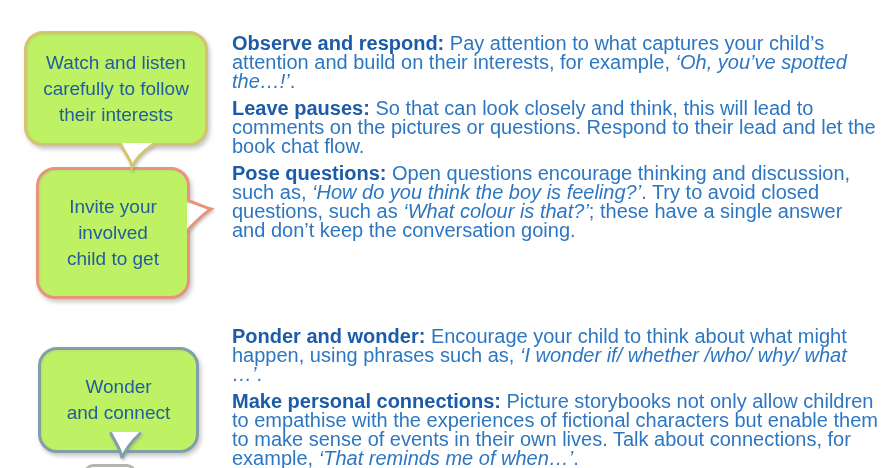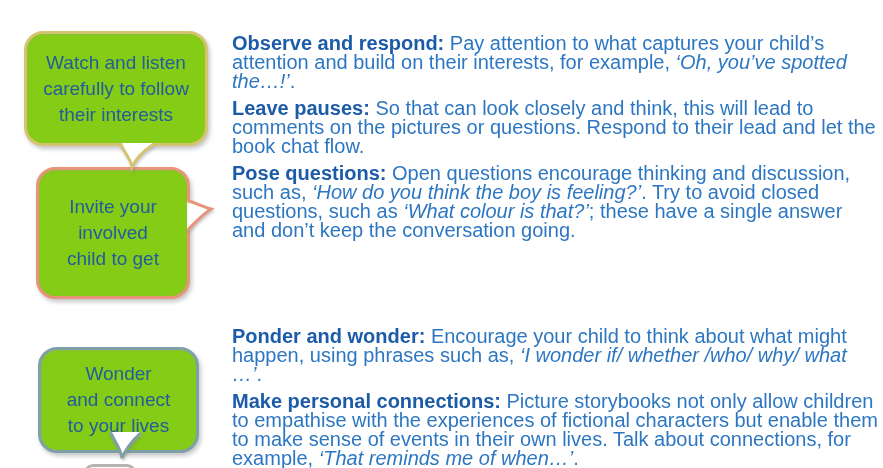--- a/index.html
+++ b/index.html
@@ -8,21 +8,21 @@
     width: 883px;
     height: 468px;
     background: #ffffff;
     overflow: hidden;
     font-family: "Liberation Sans", sans-serif;
   }
 
   
   .bubble {
     position: absolute;
-    background: #84cc16;
+    background: #bef264;
     border: 3px solid #999;
     border-radius: 19px;
     box-shadow: 2px 3px 4px rgba(130,130,130,0.45), inset 1px 1px 2px rgba(160,160,160,0.25);
     display: flex;
     flex-direction: column;
     justify-content: center;
     align-items: center;
     text-align: center;
     z-index: 1;
   }
@@ -93,21 +93,20 @@
     <div class="bubble-line">child to get</div>
   </div>
   <svg class="tail tail-2" width="26" height="40" viewBox="0 0 26 40">
     <rect x="0" y="5" width="3.4" height="30" fill="#ffffff"></rect>
     <path d="M1.5 6 C11 9 17 12 24 14 C16 19 9 27 1.5 34" fill="#ffffff" stroke-width="3" stroke-linecap="round" style="stroke: rgb(232, 148, 122);"></path>
   </svg>
 
   <div class="bubble bubble-3" style="border-color: rgb(127, 160, 167);">
     <div class="bubble-line">Wonder</div>
     <div class="bubble-line">and connect</div>
-    <div class="bubble-line">to your lives</div>
   </div>
   <svg class="tail tail-3" width="40" height="28" viewBox="0 0 40 28">
     <rect x="5" y="0" width="30" height="3.4" fill="#ffffff"></rect>
     <path d="M5 1.5 C9 10 15 17 16 26 C20 16 27 8 34 1.5" fill="#ffffff" stroke-width="3" stroke-linecap="round" style="stroke: rgb(127, 160, 167);"></path>
   </svg>
 
   <div class="cropped-bubble-edge"></div>
 
   <div class="tips-section section-1">
     <p class="tip-paragraph"><span class="seg-bold">Observe and respond:</span><span class="seg-regular"> Pay attention to what captures your child’s attention and build on their interests, for example, </span><span class="seg-italic">‘Oh, you’ve spotted the…!’</span><span class="seg-regular">.</span></p>

